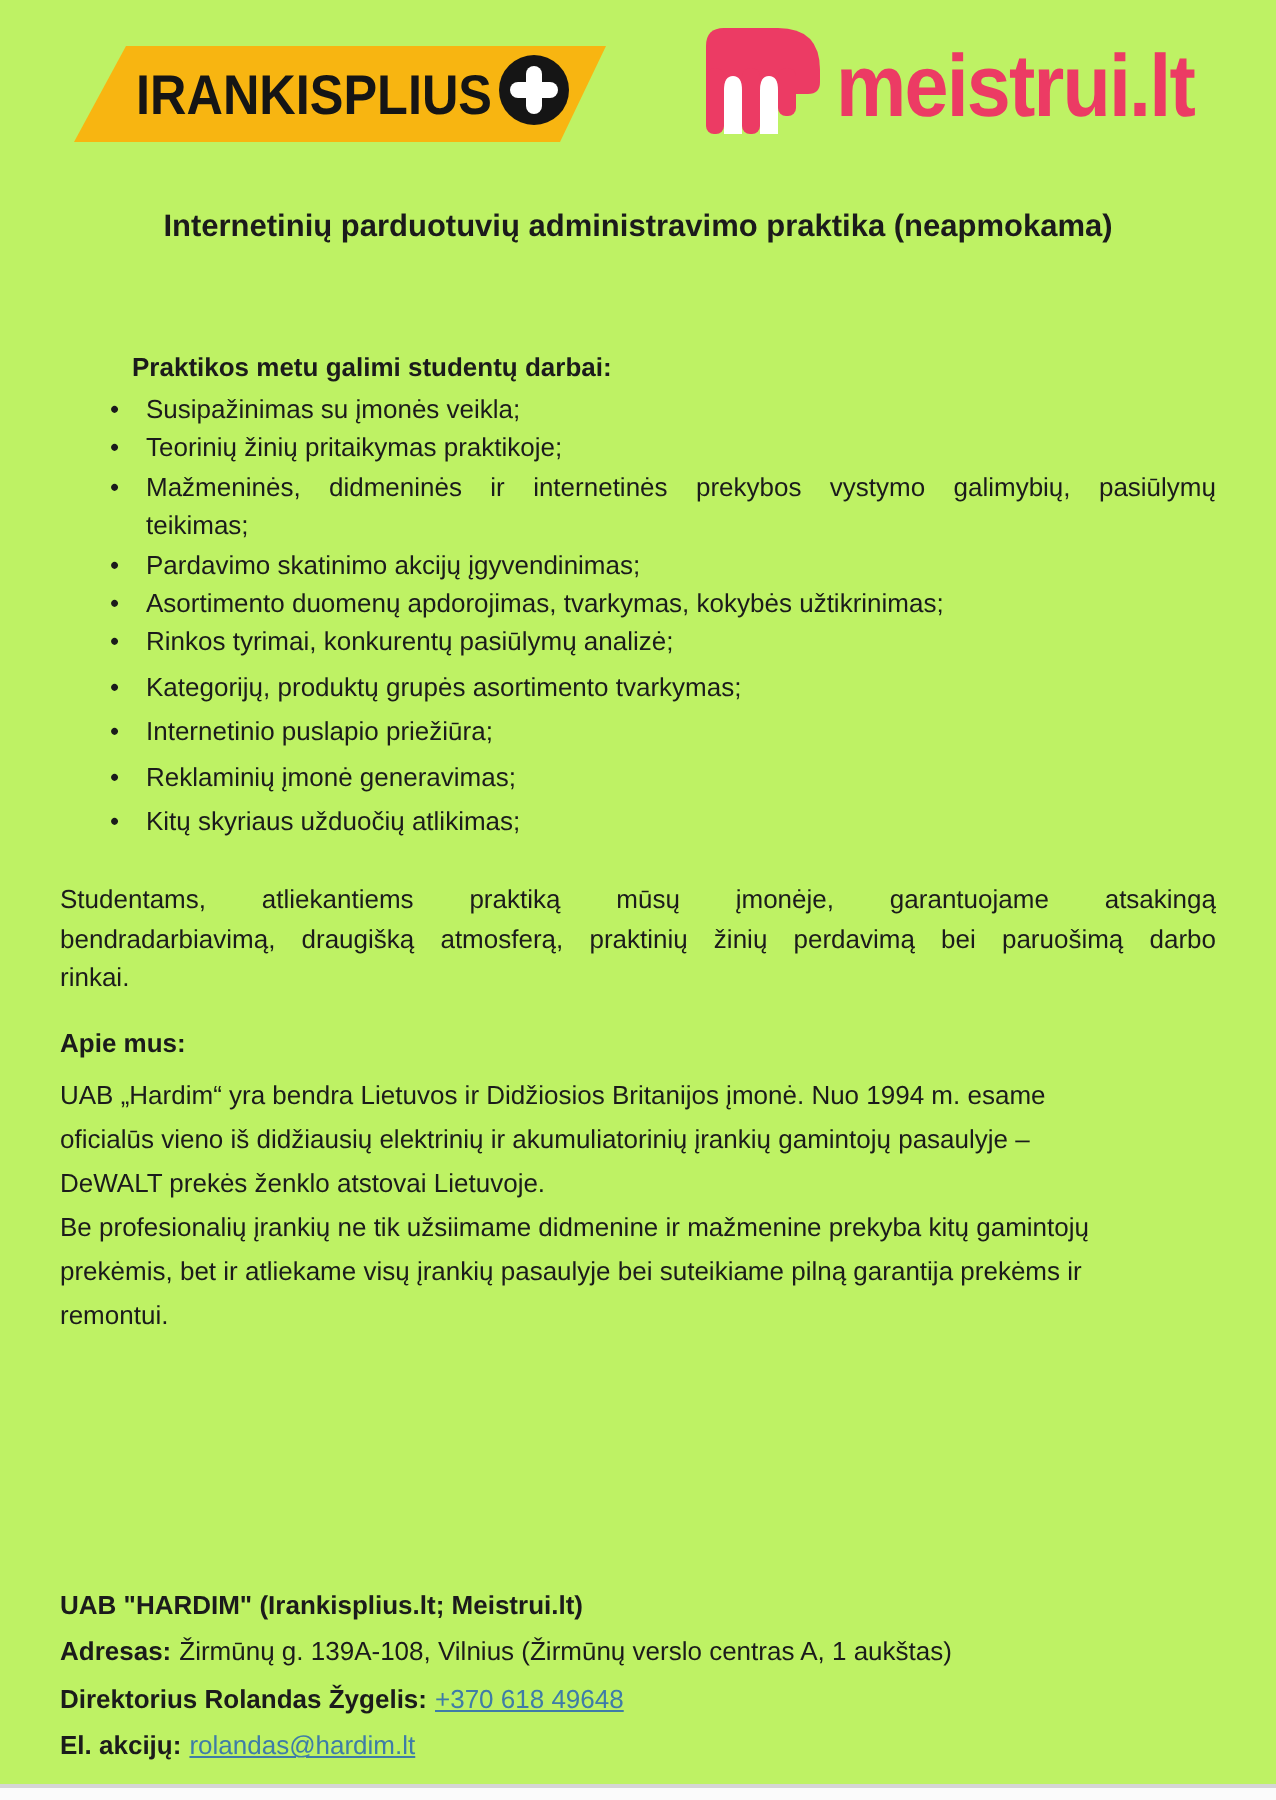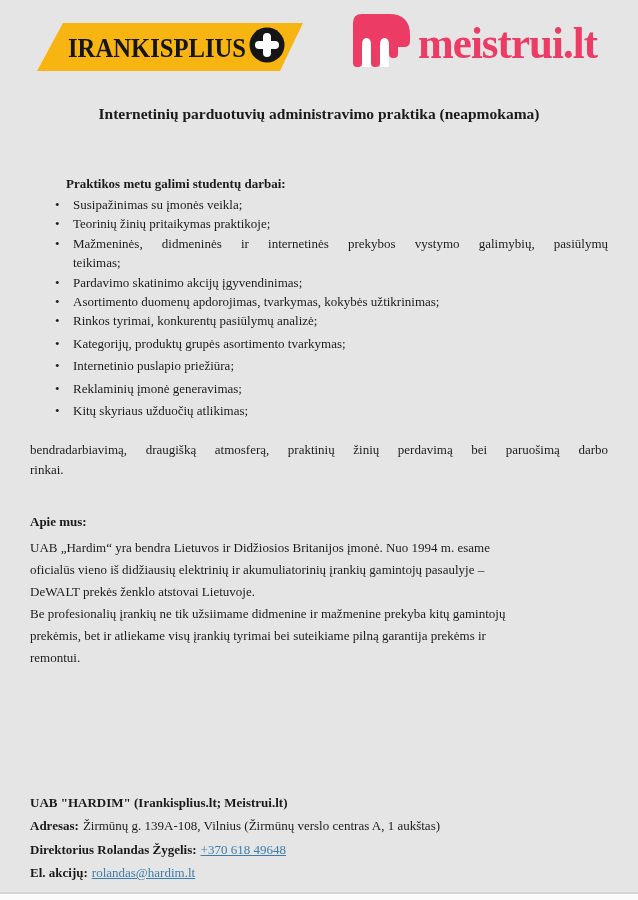--- a/index.html
+++ b/index.html
@@ -1,19 +1,19 @@
 <!DOCTYPE html>
 <html><head>
 <meta charset="utf-8">
 <style>
   html,body { margin:0; padding:0; background:#ffffff; }
   .page {
     position:relative; width:638px; height:900px; overflow:hidden;
-    background:#e5e5e5; color:#1b1b1b;
-    font-family:Liberation Serif, serif;
+    background:#bef264; color:#1b1b1b;
+    font-family:Liberation Sans, sans-serif;
     font-size:13px;
   }
   .abs { position:absolute; }
 
   
   .logo-irankisplius { left:36px; top:14px; width:272px; height:60px; }
   .logo-meistrui     { left:353px; top:10px; width:252px; height:62px; }
 
   
   .doc-title {
@@ -90,35 +90,36 @@
     <div class="li">Pardavimo skatinimo akcijų įgyvendinimas;</div>
     <div class="li">Asortimento duomenų apdorojimas, tvarkymas, kokybės užtikrinimas;</div>
     <div class="li">Rinkos tyrimai, konkurentų pasiūlymų analizė;</div>
     <div class="li sp">Kategorijų, produktų grupės asortimento tvarkymas;</div>
     <div class="li sp">Internetinio puslapio priežiūra;</div>
     <div class="li sp">Reklaminių įmonė generavimas;</div>
     <div class="li sp">Kitų skyriaus užduočių atlikimas;</div>
   </div>
 
   <div class="abs p-studentams">
+    <div class="jline">Studentams, atliekantiems praktiką mūsų įmonėje, garantuojame atsakingą</div>
     <div class="jline">bendradarbiavimą, draugišką atmosferą, praktinių žinių perdavimą bei paruošimą darbo</div>
     <div>rinkai.</div>
   </div>
 
   <div class="abs sec-heading h-about">Apie mus:</div>
 
   <div class="abs p-uab">
     <div>UAB „Hardim“ yra bendra Lietuvos ir Didžiosios Britanijos įmonė. Nuo 1994 m. esame</div>
     <div>oficialūs vieno iš didžiausių elektrinių ir akumuliatorinių įrankių gamintojų pasaulyje –</div>
     <div>DeWALT prekės ženklo atstovai Lietuvoje.</div>
   </div>
 
   <div class="abs p-be">
     <div>Be profesionalių įrankių ne tik užsiimame didmenine ir mažmenine prekyba kitų gamintojų</div>
-    <div>prekėmis, bet ir atliekame visų įrankių tyrimai bei suteikiame pilną garantija prekėms ir</div>
+    <div>prekėmis, bet ir atliekame visų įrankių pasaulyje bei suteikiame pilną garantija prekėms ir</div>
     <div>remontui.</div>
   </div>
 
   <div class="abs contact">
     <div>
       <span class="lbl">UAB "HARDIM" (Irankisplius.lt; Meistrui.lt)</span>
     </div>
     <div>
       <span class="lbl">Adresas:</span><span>Žirmūnų g. 139A-108, Vilnius (Žirmūnų verslo centras A, 1 aukštas)</span>
     </div>

